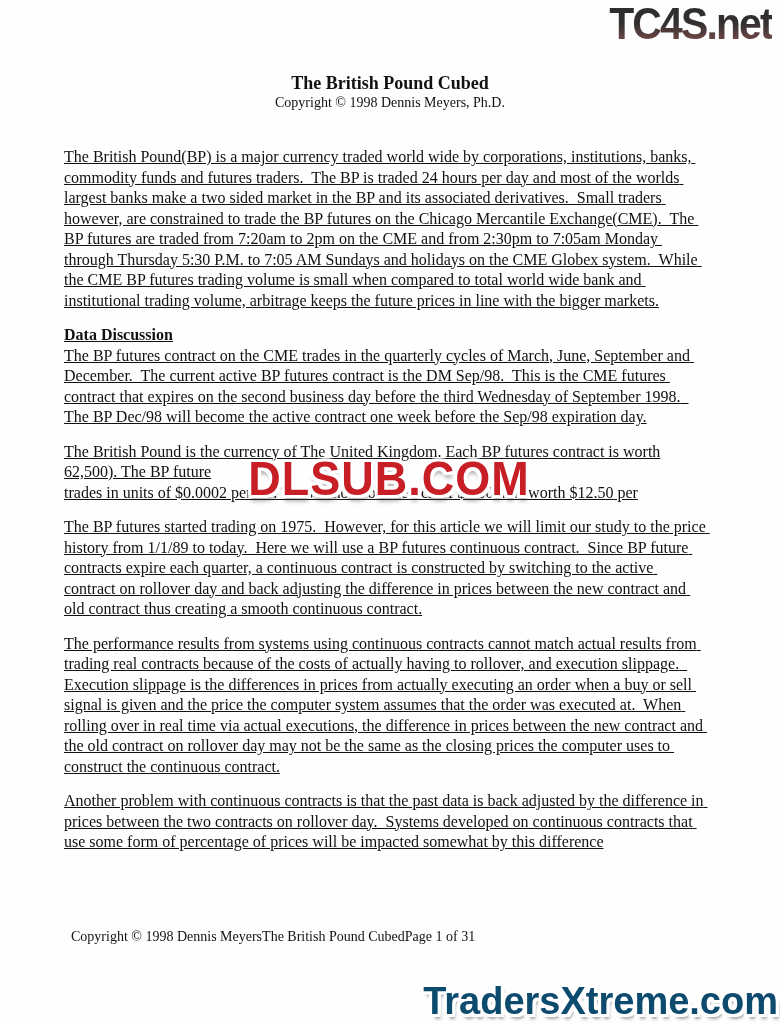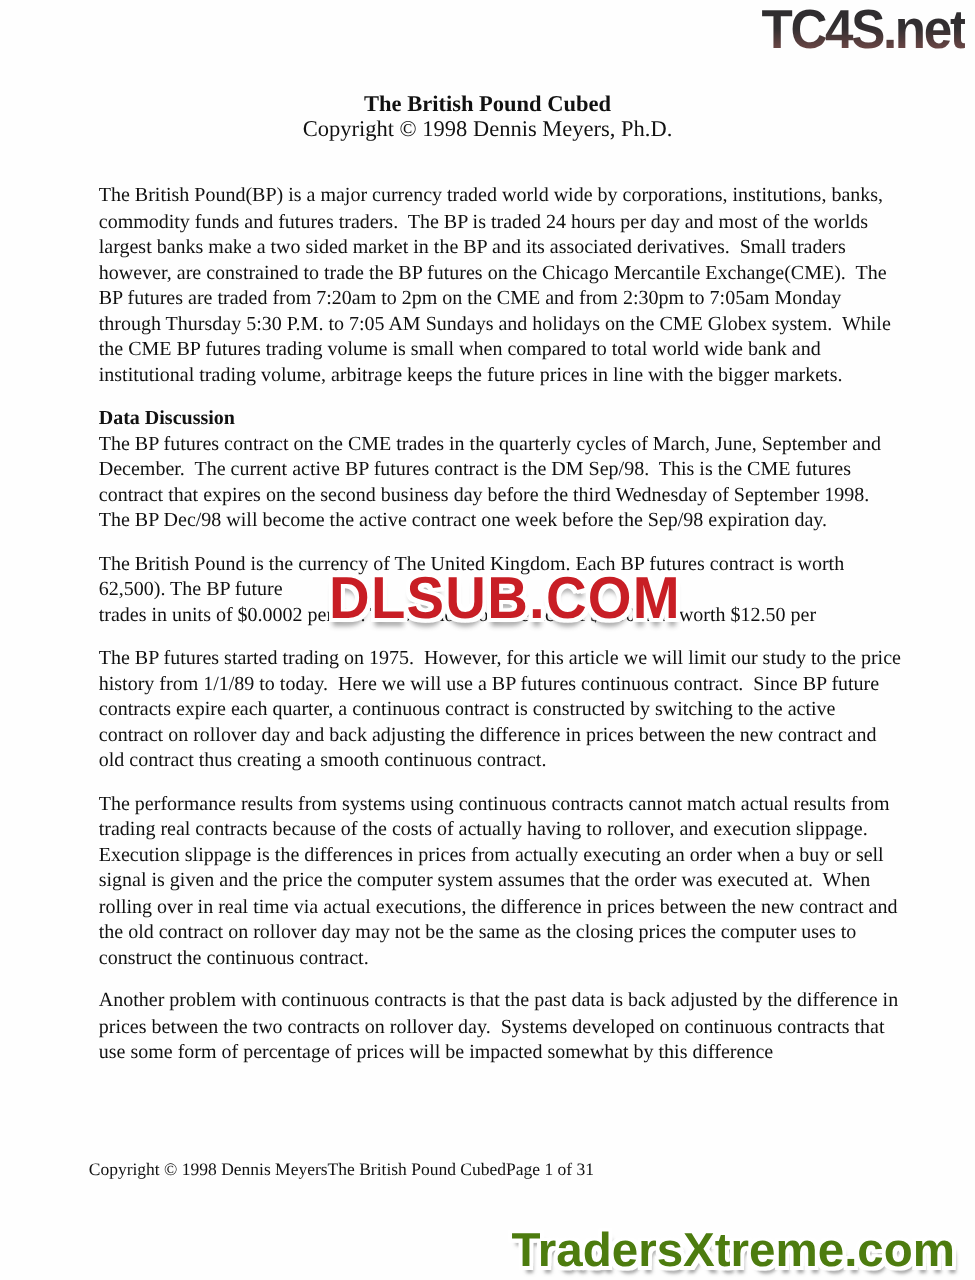--- a/index.html
+++ b/index.html
@@ -23,26 +23,26 @@
     transform:scaleX(0.93);transform-origin:100% 0;
     background:linear-gradient(180deg,#2c2c2f 0%,#332f31 48%,#8a5350 100%);
     -webkit-background-clip:text;background-clip:text;
     color:transparent;
     line-height:1.1;
   }
 
   
   .doc-header{position:absolute;top:72px;left:0;width:100%;text-align:center;}
   .doc-title{font-size:18px;font-weight:bold;line-height:22px;}
-  .doc-subtitle{font-size:18px;line-height:18px;}
+  .doc-subtitle{font-size:14px;line-height:18px;}
 
   
   .doc-body{
-    position:absolute;top:147px;left:79px;width:643px;
-    font-size:16px;line-height:20.5px;
+    position:absolute;top:147px;left:64px;width:643px;
+    font-size:16px;line-height:20.5px;text-decoration:underline;
   }
   .para{margin:0 0 14px 0;white-space:pre-wrap;}
   .para:last-child{margin-bottom:12px;}
   .section-heading{font-weight:bold;margin:0;}
 
   
   .wm-para{margin:0 0 14px 0;position:relative;}
   .wm-line{white-space:nowrap;height:20.5px;}
   .wm-line.split{display:flex;justify-content:space-between;}
 
@@ -62,24 +62,24 @@
 
   
   .doc-footer{
     position:absolute;top:928px;left:71px;width:636px;
     display:flex;
     font-size:14px;line-height:17px;
   }
   .footer-item{white-space:nowrap;}
 
   .brand-watermark{
-    position:absolute;top:980px;right:16px;
+    position:absolute;top:980px;right:2px;
     font-family:"Liberation Sans", sans-serif;
     font-weight:bold;font-size:38px;letter-spacing:0px;
-    color:#4d7c0f;
+    color:#0c4a6e;
     text-shadow:
       -3px -3px 0 #fff, 3px -3px 0 #fff, -3px 3px 0 #fff, 3px 3px 0 #fff,
       -3px 0 0 #fff, 3px 0 0 #fff, 0 -3px 0 #fff, 0 3px 0 #fff,
       3px 5px 3px rgba(90,90,90,0.55);
     z-index:6;
   }
 </style>
 </head>
 <body>
 

